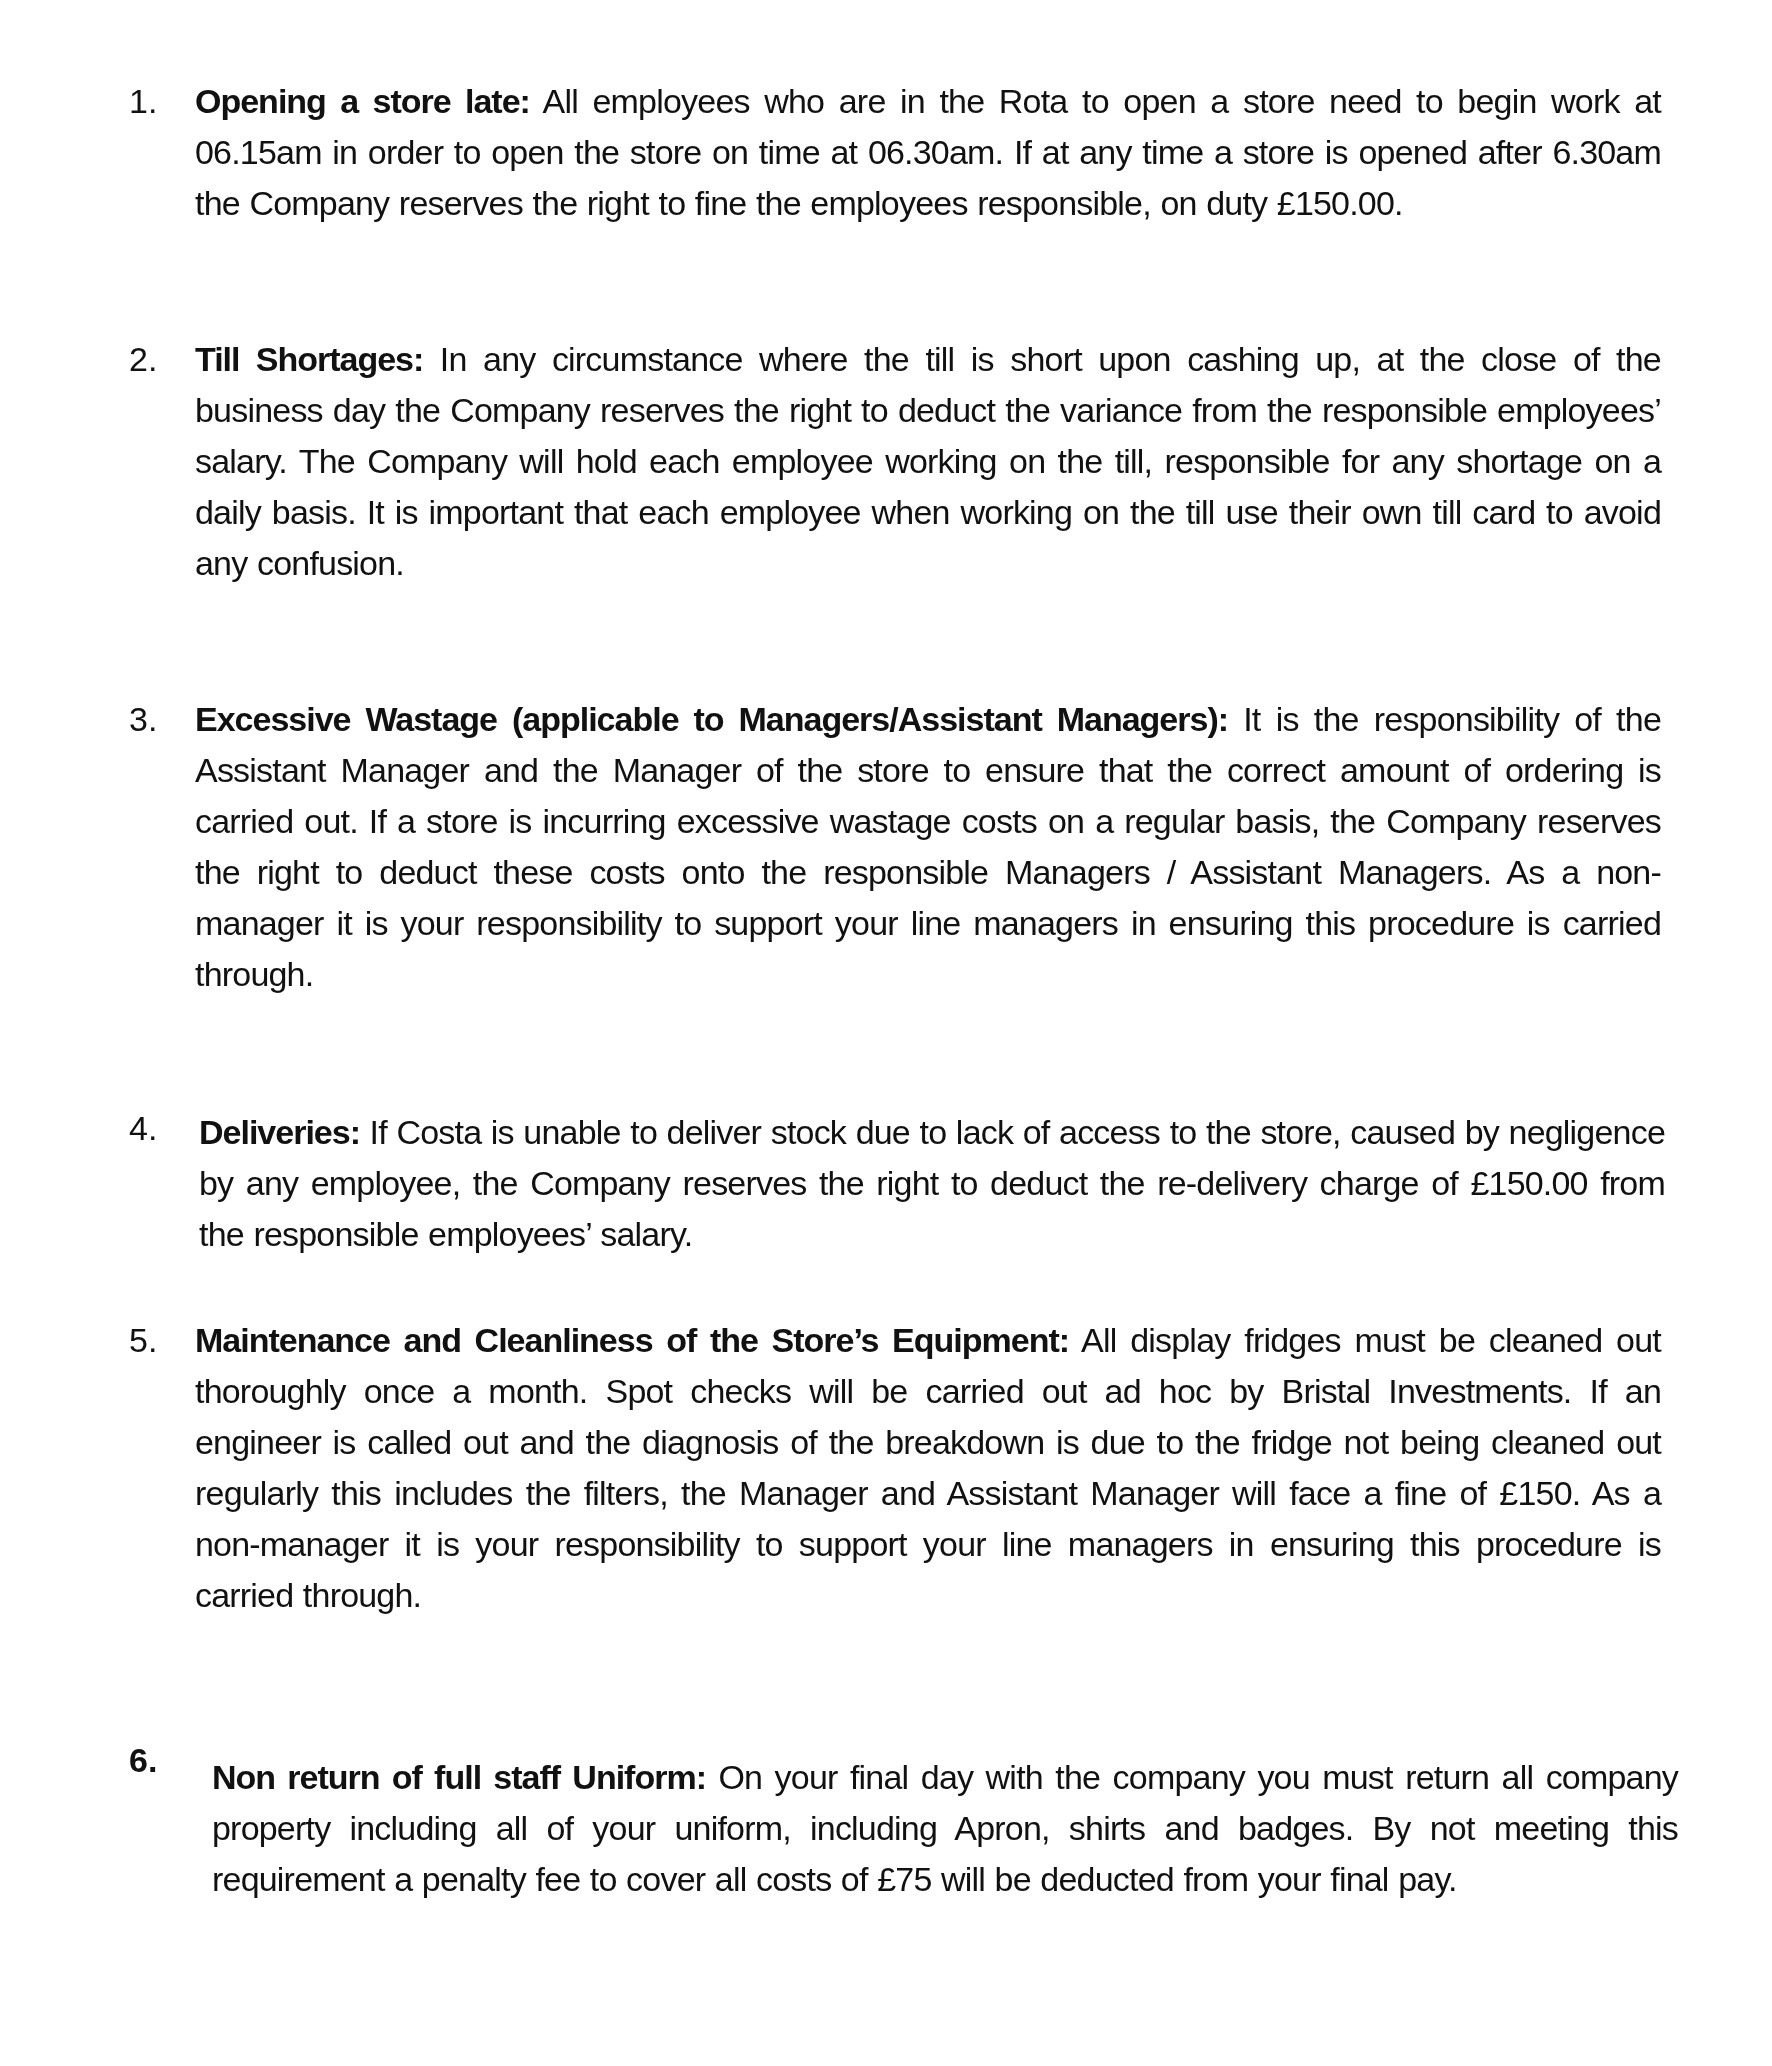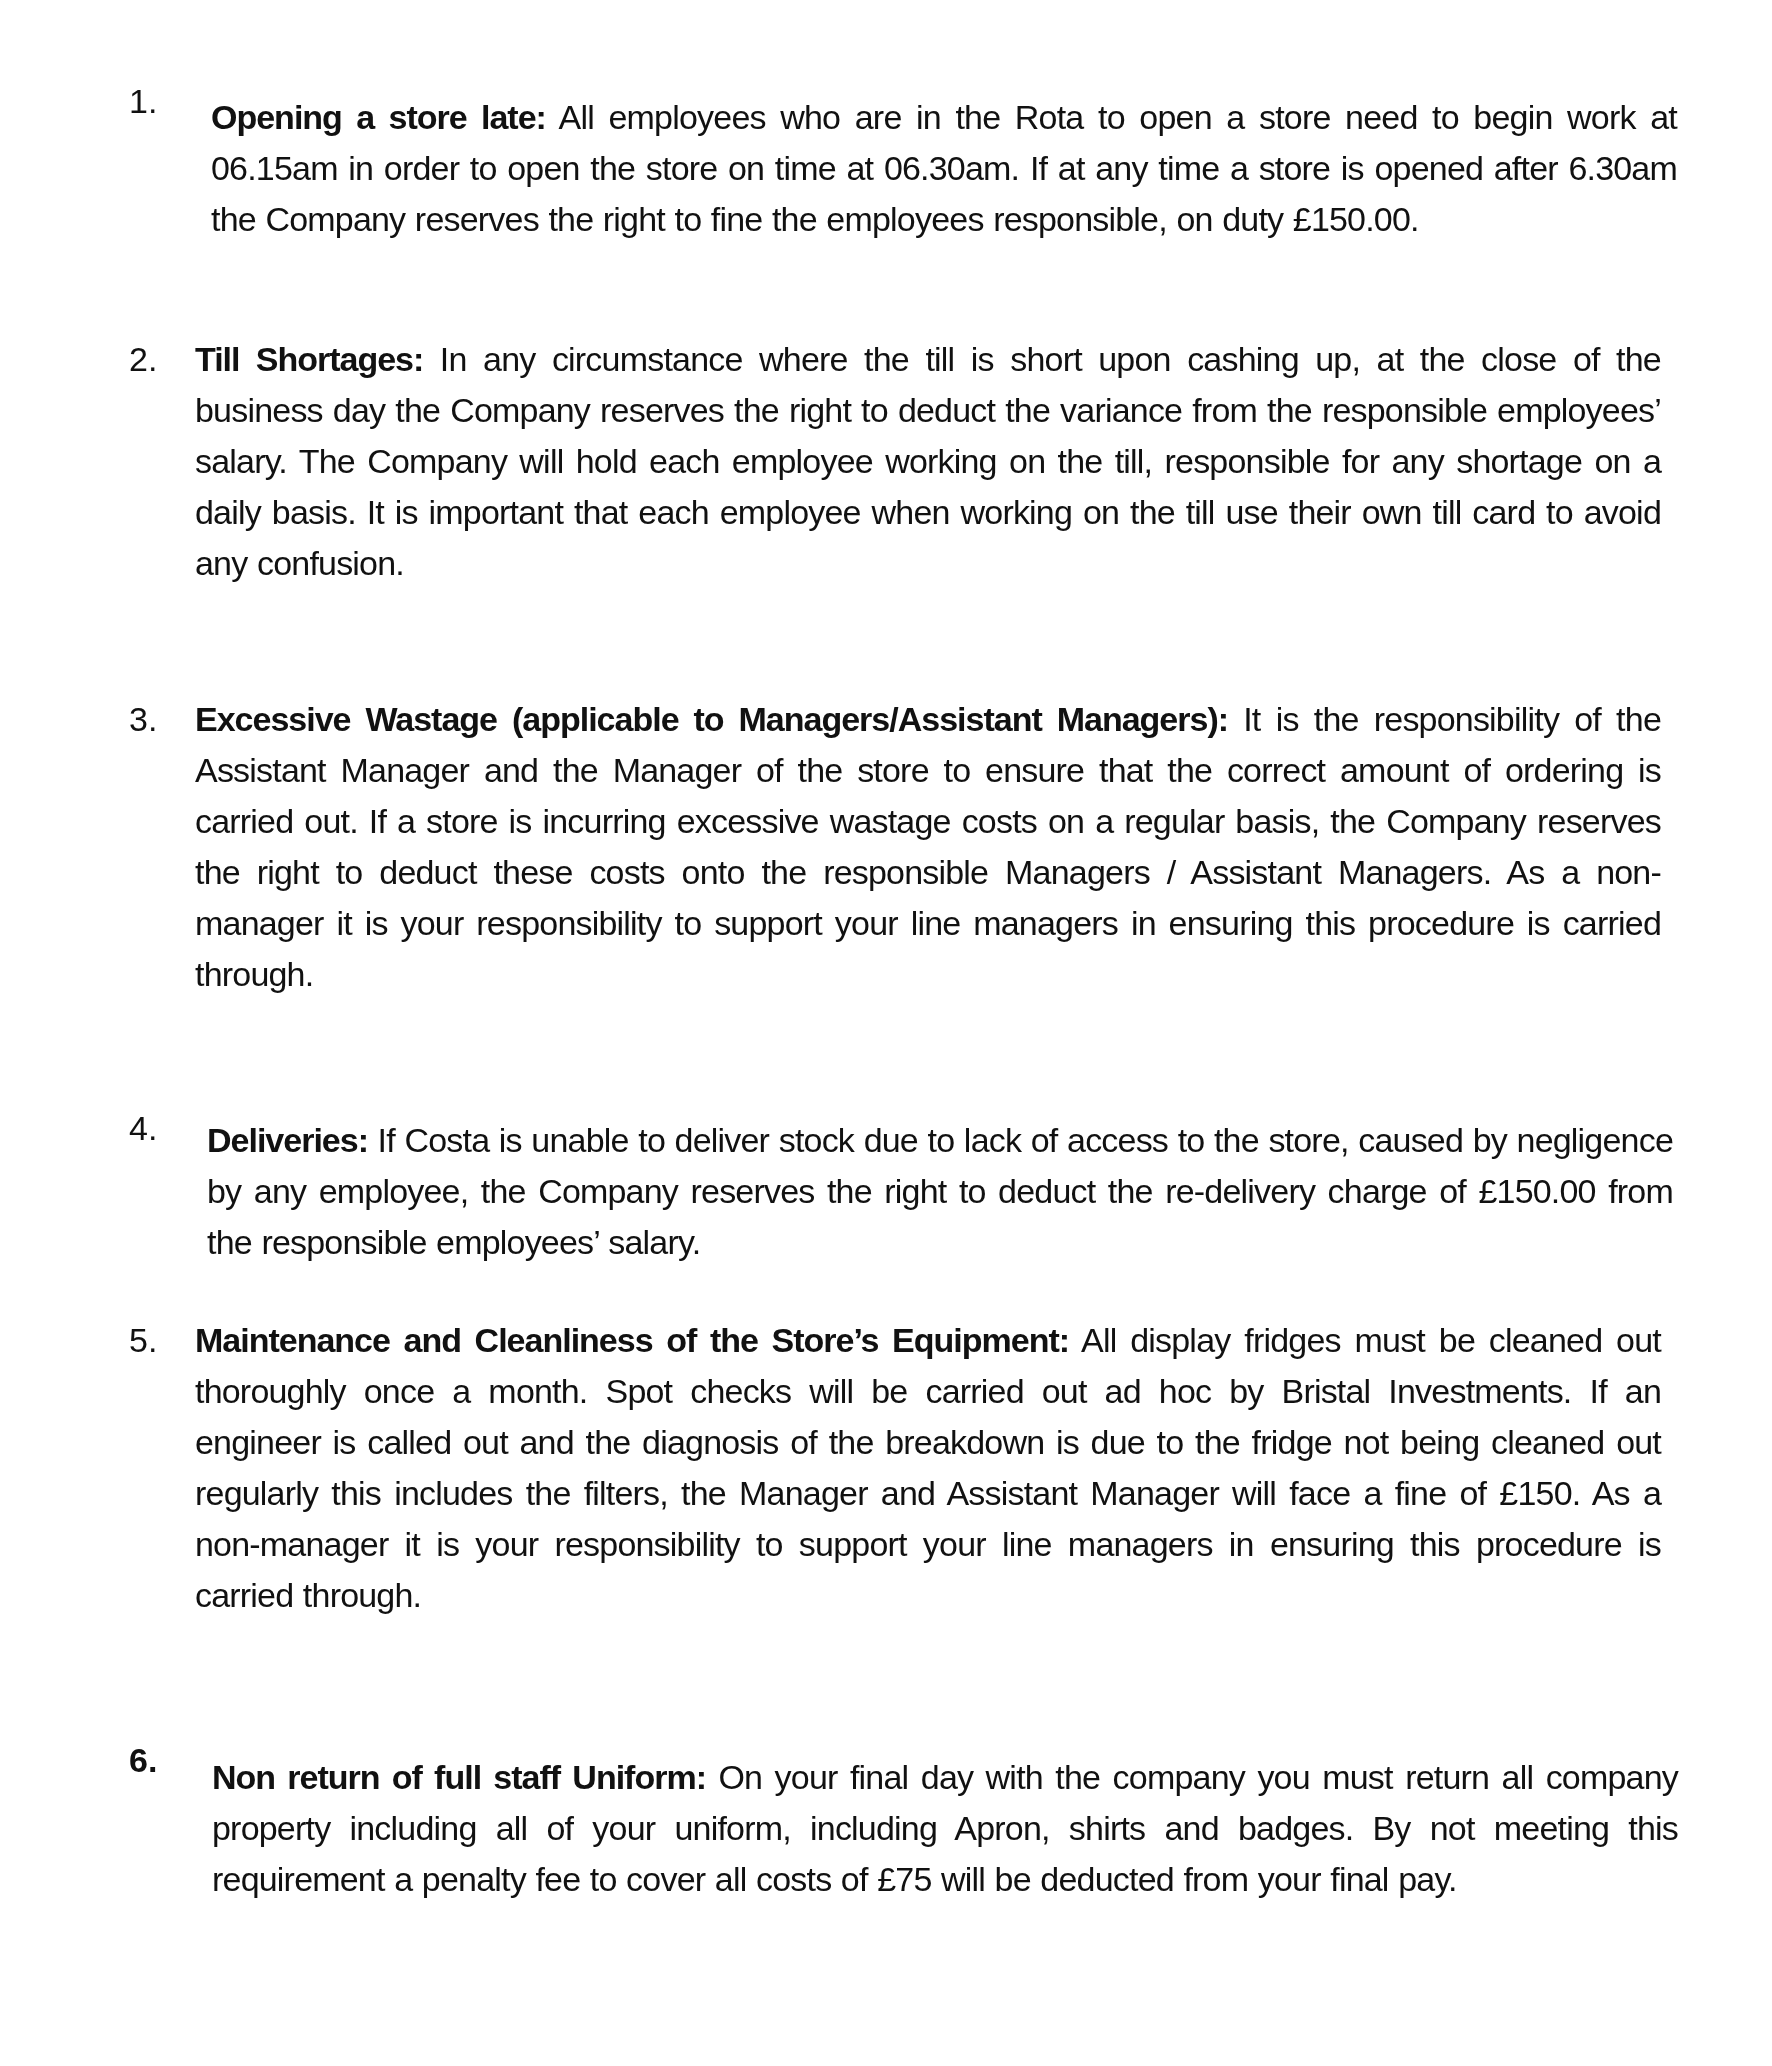--- a/index.html
+++ b/index.html
@@ -48,36 +48,36 @@
     }
     .heading { font-weight: bold; letter-spacing: -1px; }
   </style>
 </head>
 <body>
 
 <div class="doc">
 
   <div class="item" style="top:76px;">
     <span class="num">1.</span>
-    <p class="body" style="margin:16px;"><span class="heading">Opening a store late:</span><span> All employees who are in the Rota to open a store need to begin work at 06.15am in order to open the store on time at 06.30am. If at any time a store is opened after 6.30am the Company reserves the right to fine the employees responsible, on duty £150.00.</span></p>
+    <p class="body" style="margin:0;"><span class="heading">Opening a store late:</span><span> All employees who are in the Rota to open a store need to begin work at 06.15am in order to open the store on time at 06.30am. If at any time a store is opened after 6.30am the Company reserves the right to fine the employees responsible, on duty £150.00.</span></p>
   </div>
 
   <div class="item" style="top:334px;">
     <span class="num">2.</span>
     <p class="body" style="margin:0;"><span class="heading">Till Shortages:</span><span> In any circumstance where the till is short upon cashing up, at the close of the business day the Company reserves the right to deduct the variance from the responsible employees’ salary. The Company will hold each employee working on the till, responsible for any shortage on a daily basis. It is important that each employee when working on the till use their own till card to avoid any confusion.</span></p>
   </div>
 
   <div class="item" style="top:694px;">
     <span class="num">3.</span>
     <p class="body" style="margin:0;"><span class="heading">Excessive Wastage (applicable to Managers/Assistant Managers):</span><span> It is the responsibility of the Assistant Manager and the Manager of the store to ensure that the correct amount of ordering is carried out. If a store is incurring excessive wastage costs on a regular basis, the Company reserves the right to deduct these costs onto the responsible Managers / Assistant Managers. As a non-manager it is your responsibility to support your line managers in ensuring this procedure is carried through.</span></p>
   </div>
 
   <div class="item" style="top:1103px;">
     <span class="num">4.</span>
-    <p class="body" style="margin:12px;"><span class="heading">Deliveries:</span><span> If Costa is unable to deliver stock due to lack of access to the store, caused by negligence by any employee, the Company reserves the right to deduct the re-delivery charge of £150.00 from the responsible employees’ salary.</span></p>
+    <p class="body" style="margin:4px;"><span class="heading">Deliveries:</span><span> If Costa is unable to deliver stock due to lack of access to the store, caused by negligence by any employee, the Company reserves the right to deduct the re-delivery charge of £150.00 from the responsible employees’ salary.</span></p>
   </div>
 
   <div class="item" style="top:1315px;">
     <span class="num">5.</span>
     <p class="body" style="margin:0;"><span class="heading">Maintenance and Cleanliness of the Store’s Equipment:</span><span> All display fridges must be cleaned out thoroughly once a month. Spot checks will be carried out ad hoc by Bristal Investments. If an engineer is called out and the diagnosis of the breakdown is due to the fridge not being cleaned out regularly this includes the filters, the Manager and Assistant Manager will face a fine of £150. As a non-manager it is your responsibility to support your line managers in ensuring this procedure is carried through.</span></p>
   </div>
 
   <div class="item" style="top:1735px;">
     <span class="num bold">6.</span>
     <p class="body" style="margin:17px;"><span class="heading">Non return of full staff Uniform:</span><span> On your final day with the company you must return all company property including all of your uniform, including Apron, shirts and badges. By not meeting this requirement a penalty fee to cover all costs of £75 will be deducted from your final pay.</span></p>

